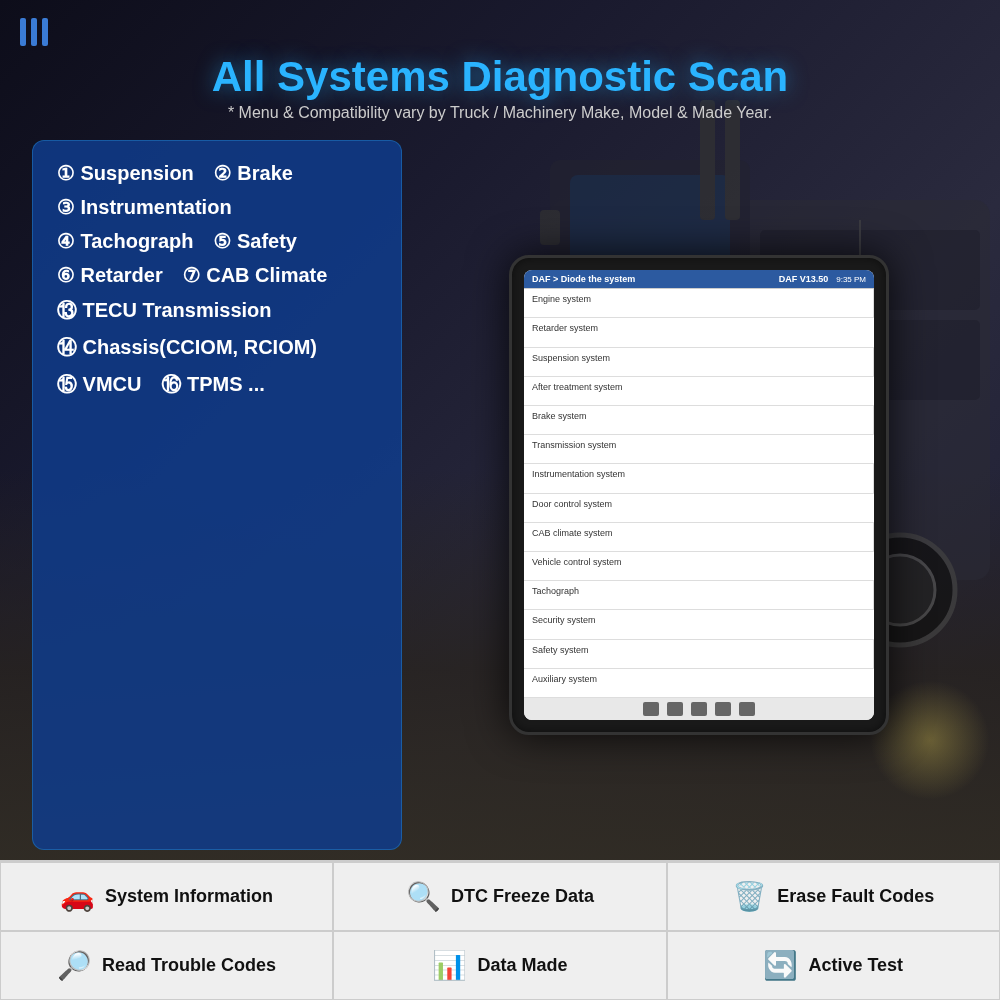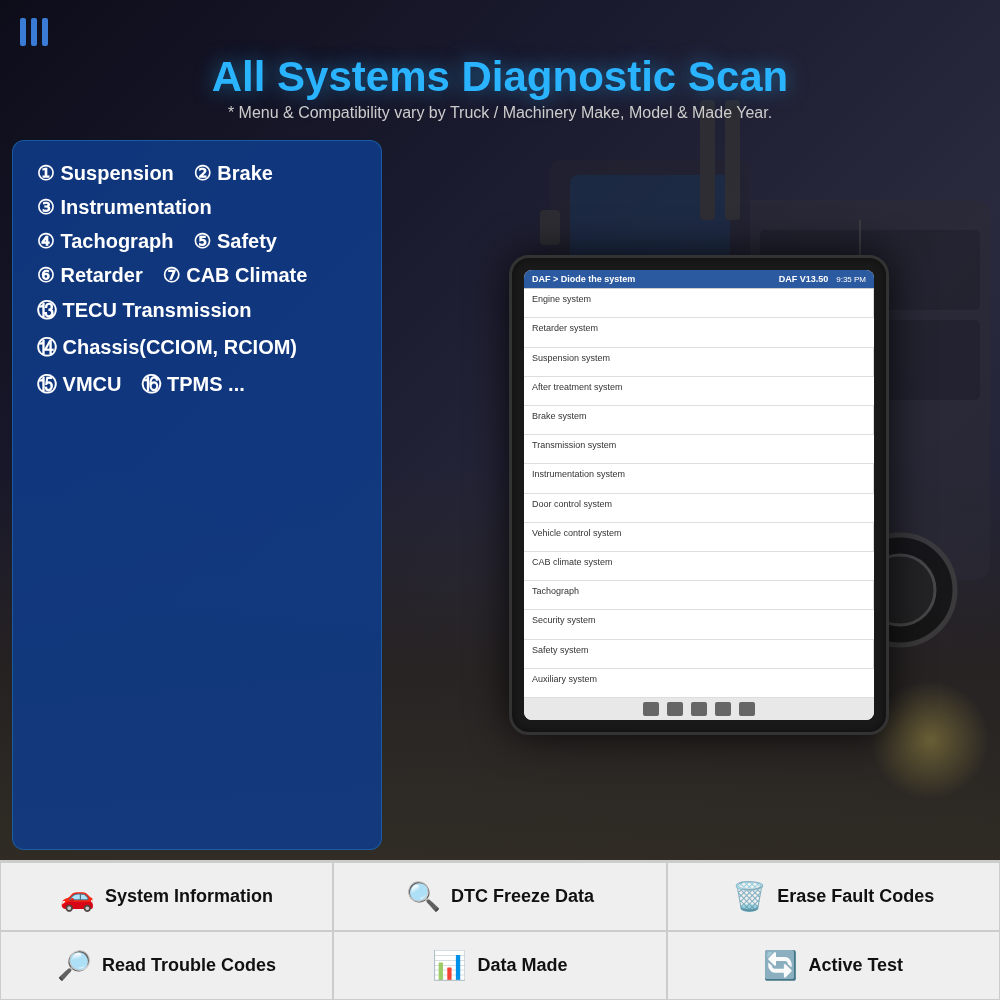--- a/index.html
+++ b/index.html
@@ -71,21 +71,21 @@
     .header-subtitle {
       color: #cccccc;
       font-size: 16px;
       margin-top: 4px;
     }
 
     
     .body-area {
       flex: 1;
       display: flex;
-      padding: 10px 12px;
+      padding: 10px 32px;
       gap: 28px;
       position: relative;
       justify-content: center;
     }
 
     
     .left-panel {
       width: 370px;
       background: rgba(15, 60, 140, 0.85);
       border-radius: 12px;
@@ -362,22 +362,22 @@
 
             <div class="tablet-cell">Suspension system</div>
             <div class="tablet-cell">After treatment system</div>
 
             <div class="tablet-cell">Brake system</div>
             <div class="tablet-cell">Transmission system</div>
 
             <div class="tablet-cell">Instrumentation system</div>
             <div class="tablet-cell">Door control system</div>
 
+            <div class="tablet-cell">CAB climate system</div>
             <div class="tablet-cell">Vehicle control system</div>
-            <div class="tablet-cell">CAB climate system</div>
 
             <div class="tablet-cell">Tachograph</div>
             <div class="tablet-cell">Security system</div>
 
             <div class="tablet-cell">Safety system</div>
             <div class="tablet-cell">Auxiliary system</div>
 
           </div>
 
           <div class="tablet-footer">

